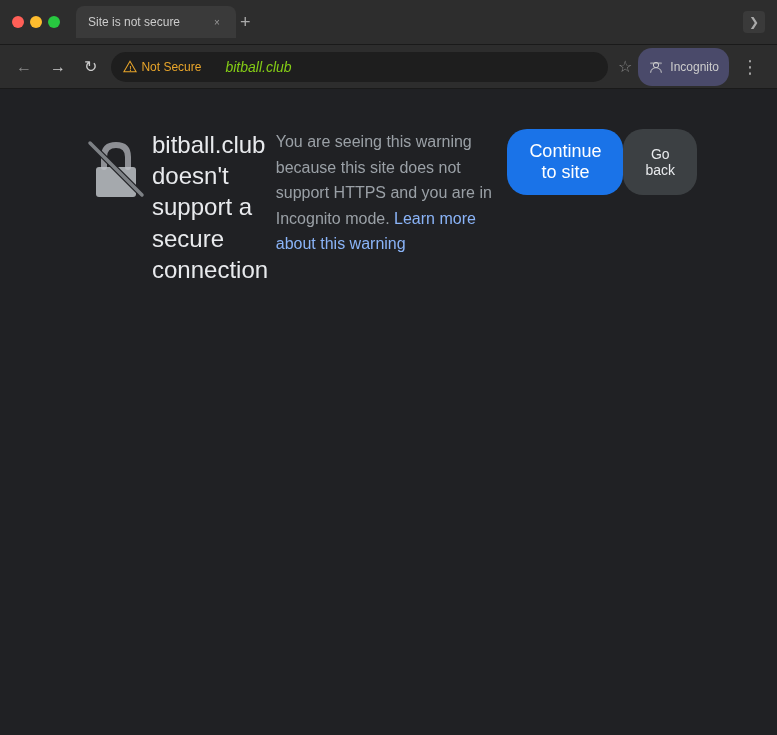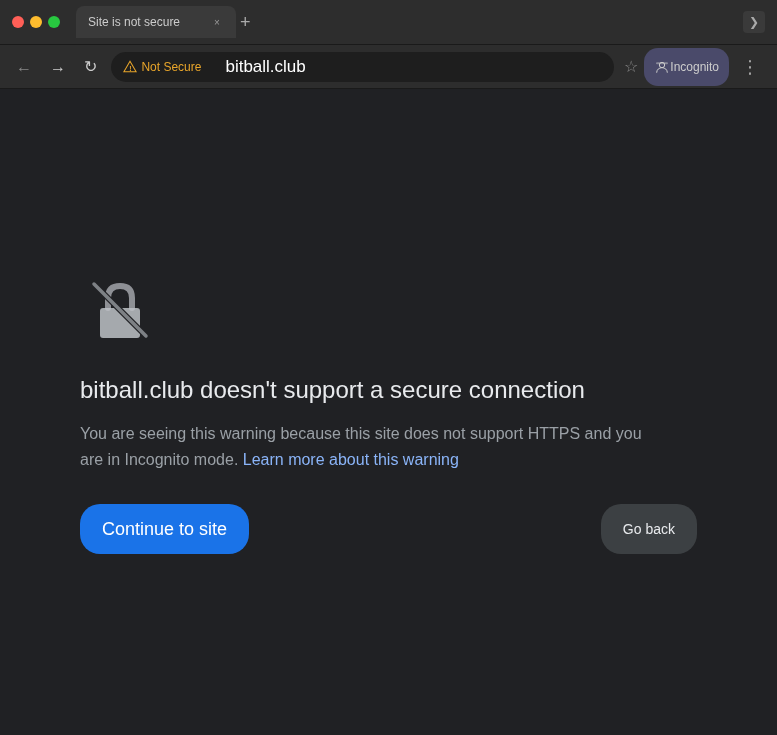--- a/index.html
+++ b/index.html
@@ -120,36 +120,38 @@
       align-items: center;
       gap: 4px;
       color: #e8a52a;
       font-size: 12px;
     }
     .warning-triangle {
       width: 14px;
       height: 14px;
     }
     .address-text {
-      color: #ffffff;
-      font-size: 17px;
+      color: #84cc16;
+      font-size: 14px;
+      font-style: italic;
     }
     .address-actions {
       display: flex;
       align-items: center;
       gap: 6px;
     }
     .bookmark-btn {
       color: #888;
       font-size: 16px;
       cursor: pointer;
     }
     .incognito-pill {
       display: flex;
       align-items: center;
+      gap: 6px;
       background: #4a4a6a;
       border-radius: 14px;
       padding: 11px 10px;
       color: #ccc;
       font-size: 12px;
       cursor: pointer;
     }
     .menu-btn {
       color: #aaa;
       font-size: 18px;
@@ -161,21 +163,21 @@
     .separator {
       height: 1px;
       background: #1a1a1a;
     }
 
     
     .main-content {
       background: #202124;
       height: calc(735px - 89px);
       display: flex;
-      flex-direction: column;
+      flex-direction: row;
       align-items: flex-start;
       justify-content: center;
       padding: 40px 80px;
     }
 
     .lock-icon-wrapper {
       width: 80px;
       height: 80px;
       margin-bottom: 24px;
       display: flex;

